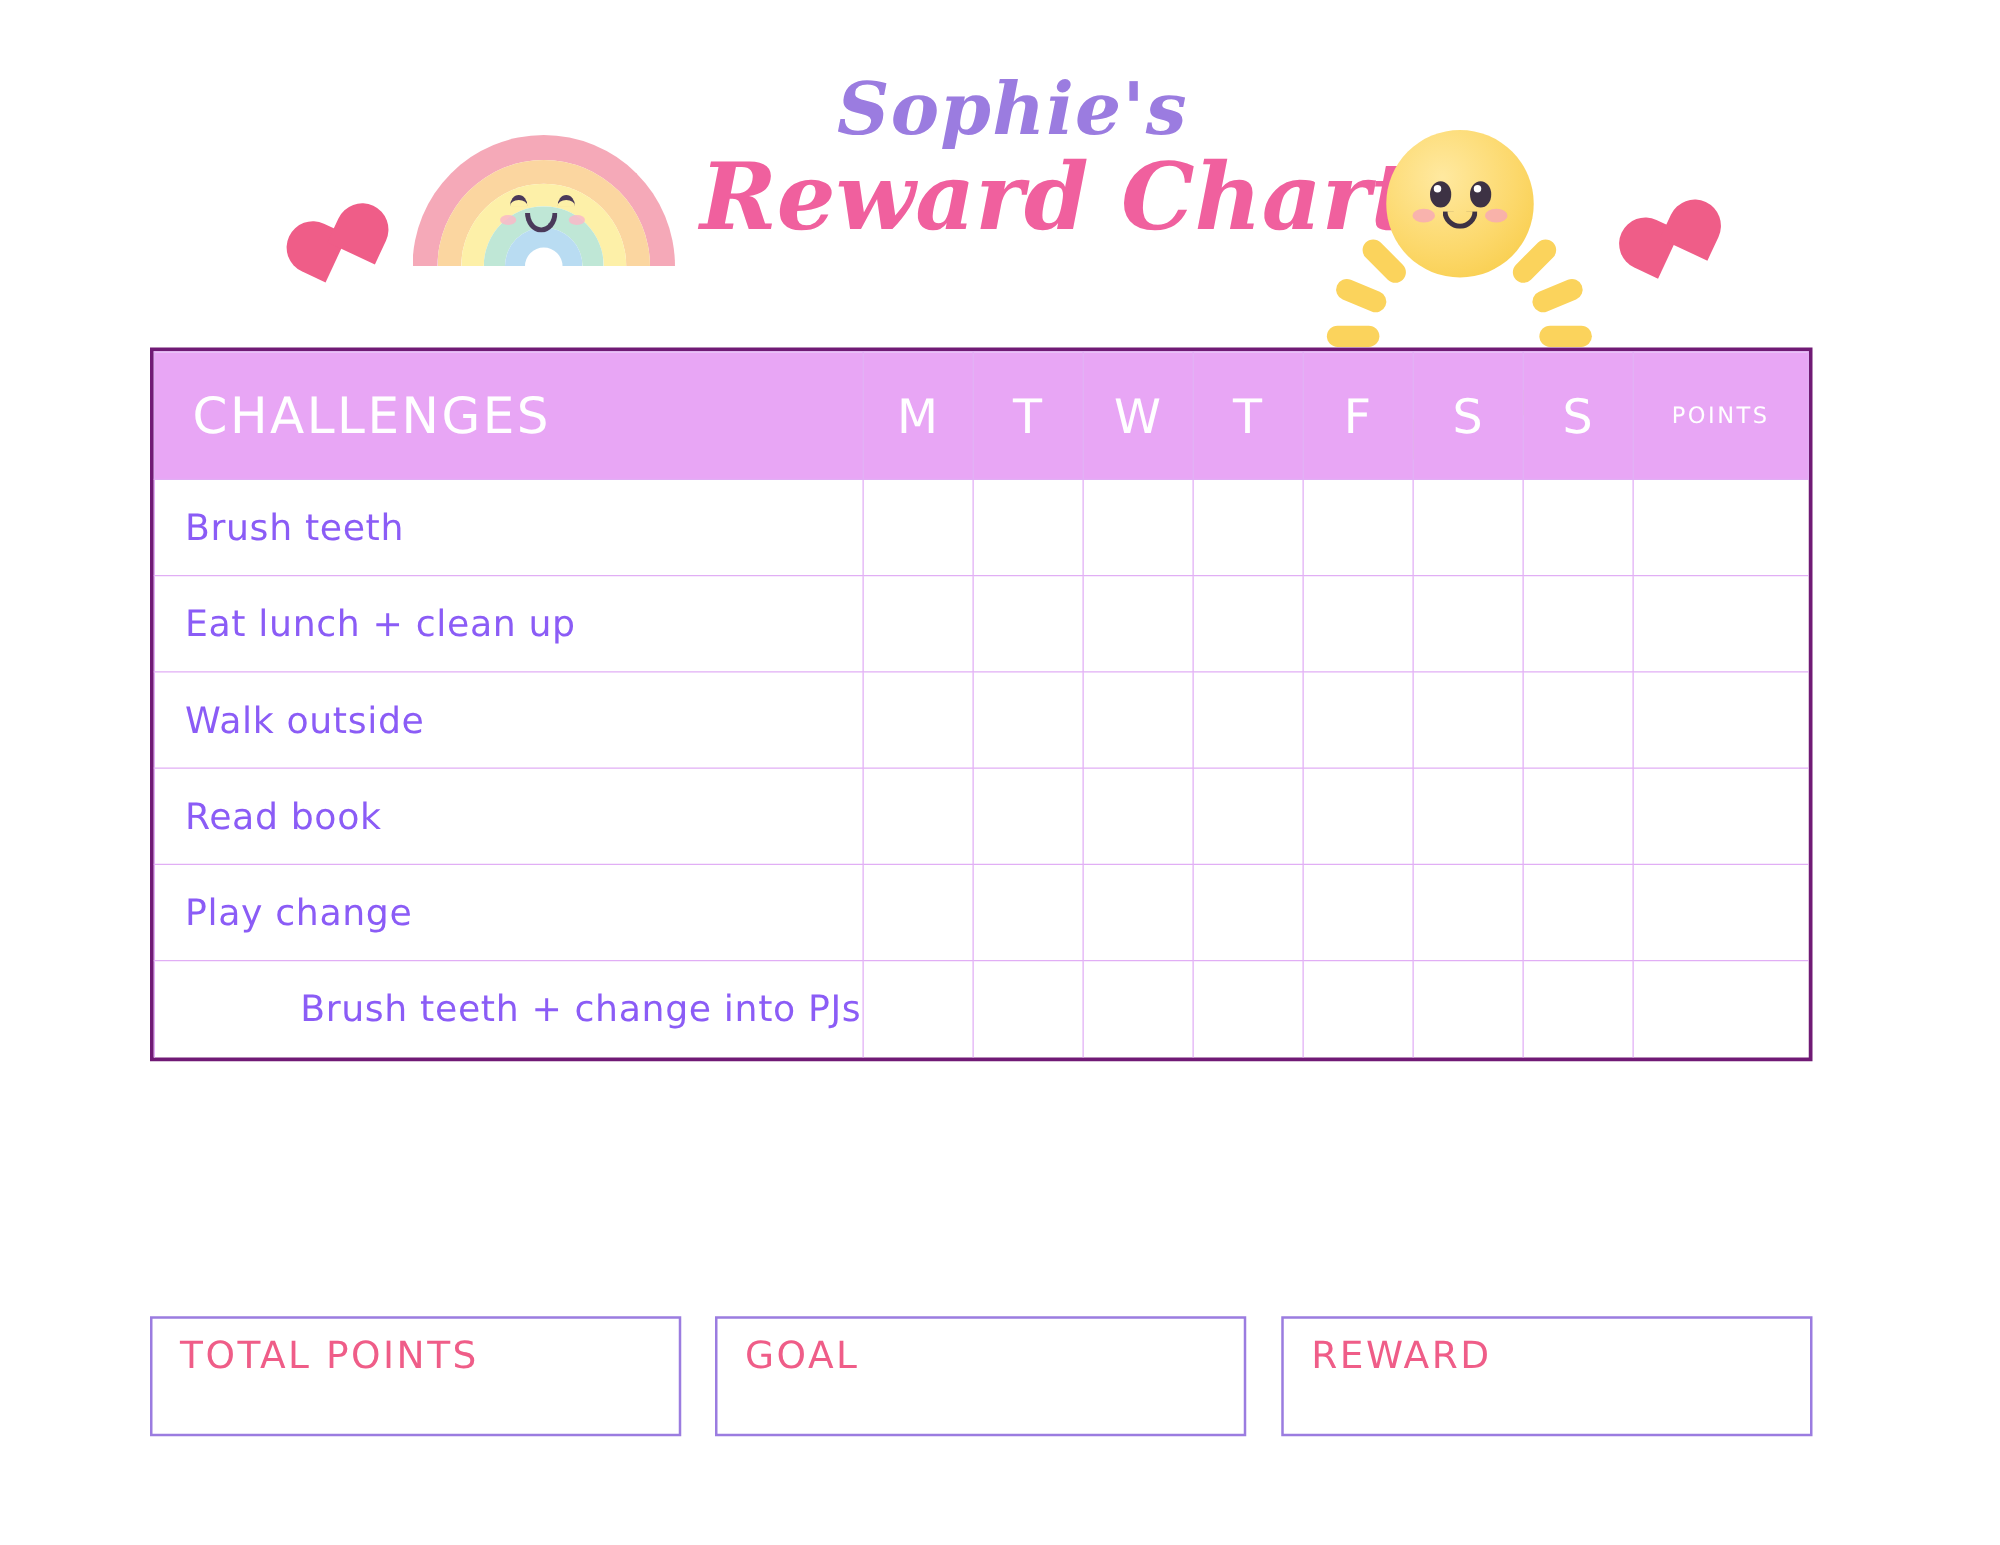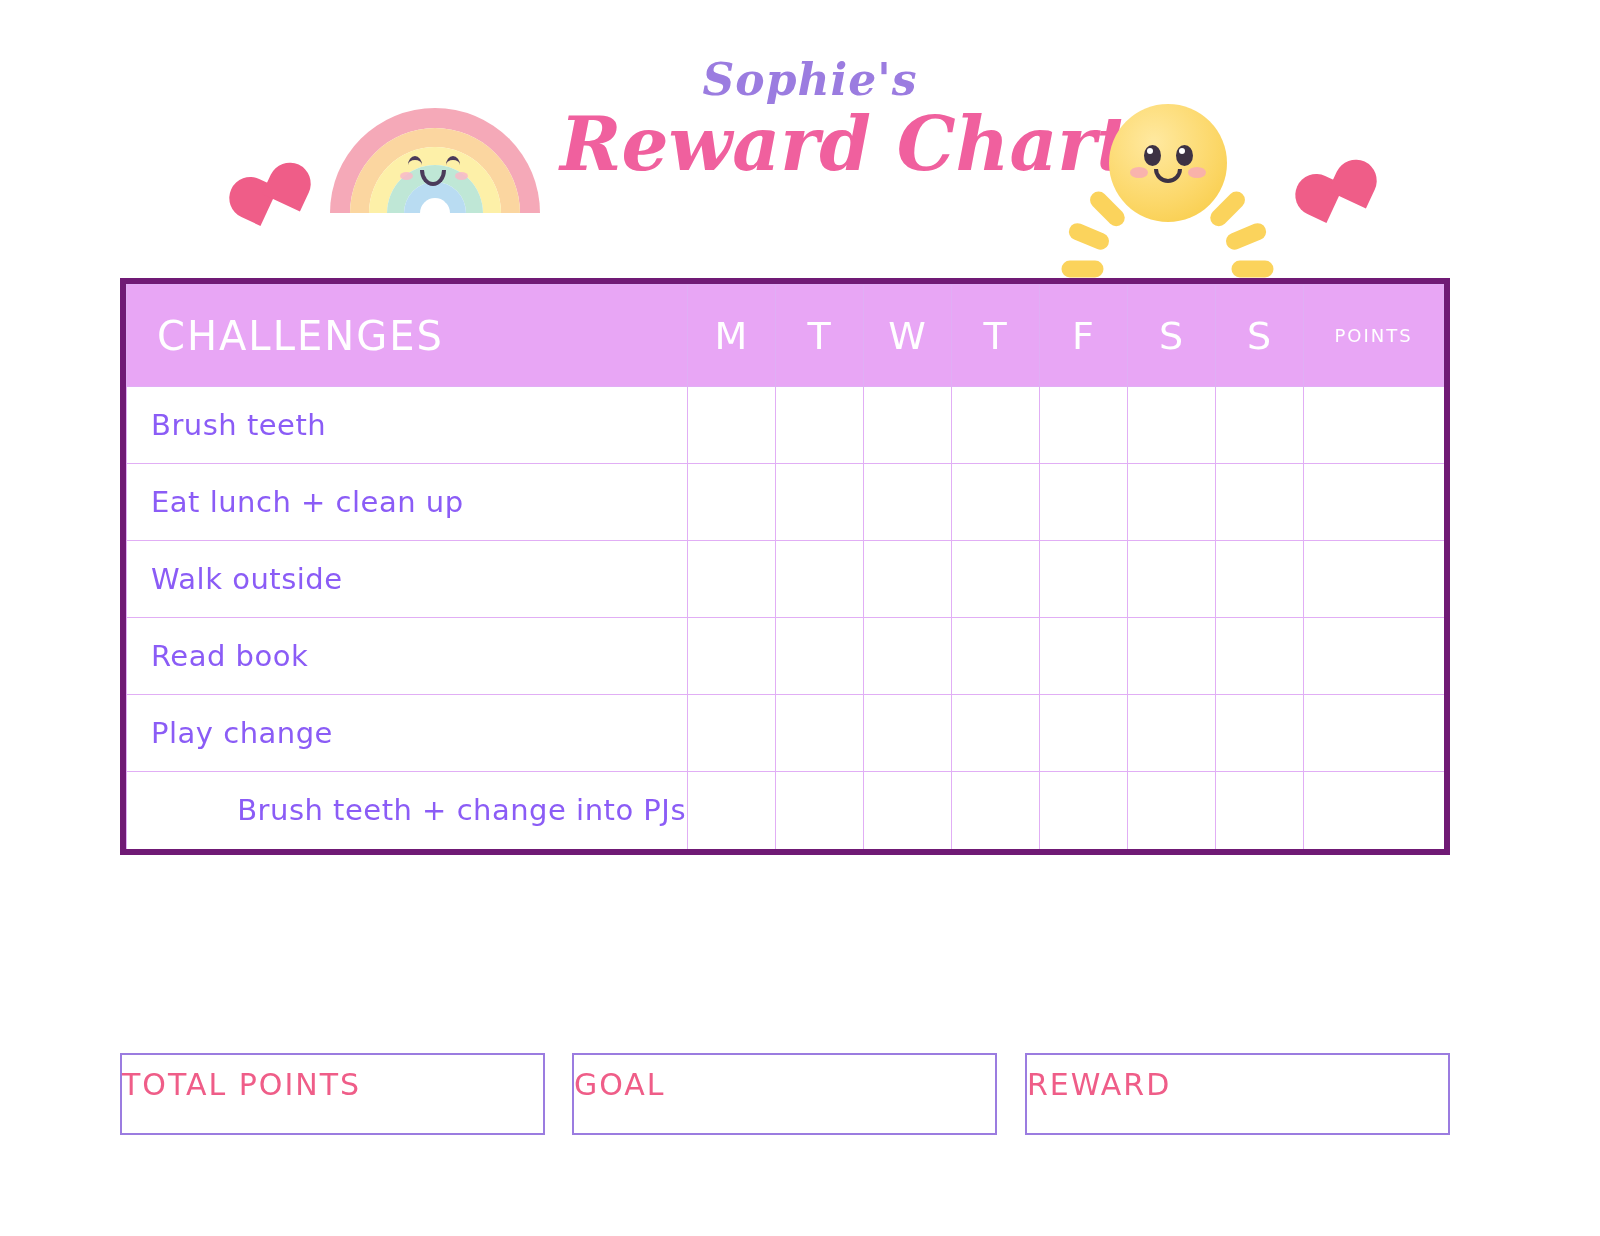--- a/index.html
+++ b/index.html
@@ -28,21 +28,21 @@
     position: absolute;
     left: 560px;
     top: 58px;
     width: 500px;
     text-align: center;
   }
   .title-line1 {
     font-family: "DejaVu Serif", serif;
     font-style: italic;
     font-weight: bold;
-    font-size: 44px;
+    font-size: 58px;
     color: #9b7ce0;
     letter-spacing: 1px;
     line-height: 1;
   }
   .title-line2 {
     font-family: "DejaVu Serif", serif;
     font-style: italic;
     font-weight: bold;
     font-size: 74px;
     color: #f0609e;
@@ -158,21 +158,21 @@
     border-radius: 50%;
     opacity: .8;
   }
 
   
   .chart {
     position: absolute;
     left: 120px;
     top: 278px;
     width: 1330px;
-    border: 6px solid #701a75;
+    border: 3px solid #701a75;
     border-collapse: collapse;
   }
   table.grid {
     width: 100%;
     border-collapse: collapse;
     table-layout: fixed;
   }
   table.grid th, table.grid td {
     border: 1.5px solid #e1aef5;
   }
@@ -223,22 +223,23 @@
   .footer {
     position: absolute;
     left: 120px;
     top: 1053px;
     width: 1330px;
     height: 82px;
   }
   .fbox {
     position: absolute;
     top: 0;
-    height: 82px;
+    height: 96px;
     border: 2px solid #9b7ce0;
+    padding-left: 22px;
     padding-top: 12px;
     font-family: "DejaVu Sans", sans-serif;
     font-size: 30px;
     letter-spacing: 2px;
     color: #ef5d88;
   }
   .fbox-total  { left: 0px;   width: 425px; }
   .fbox-goal   { left: 452px; width: 425px; }
   .fbox-reward { left: 905px; width: 425px; }
 </style>

